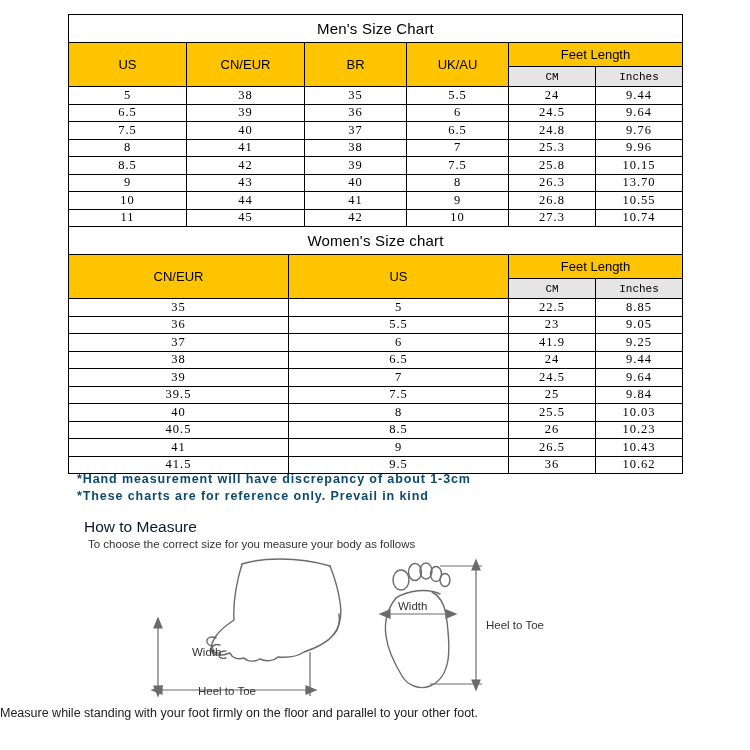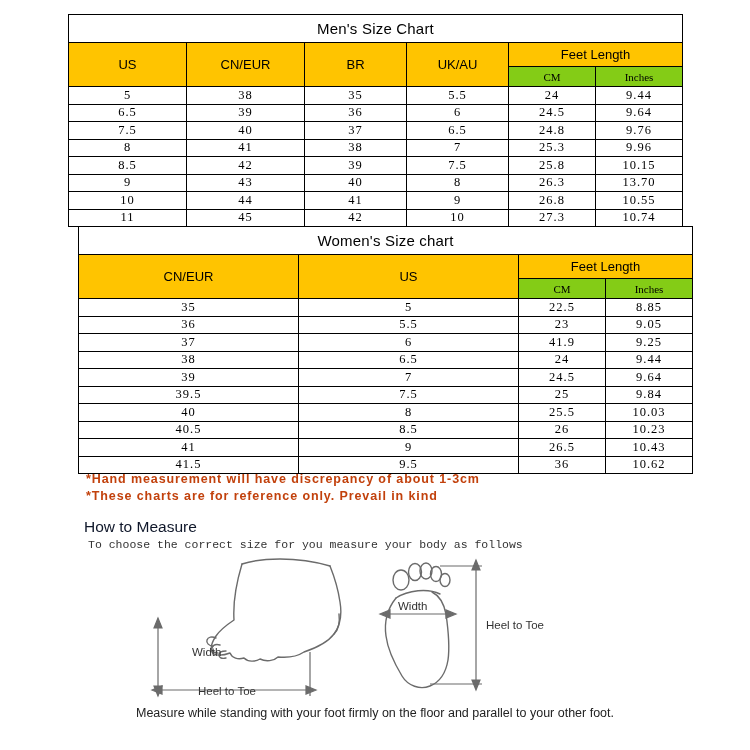--- a/index.html
+++ b/index.html
@@ -45,69 +45,69 @@
     letter-spacing: .2px;
   }
   .hdr td, .hdr th {
     background: #ffc400;
     font-family: "Liberation Sans", sans-serif;
     font-weight: bold;
     font-size: 13px;
     height: 24px;
   }
   .sub td {
-    background: #84cc16;
-    font-family: Liberation Serif, serif;
+    background: #e5e5e5;
+    font-family: Liberation Mono, monospace;
     font-weight: bold;
     font-size: 11px;
     height: 20px;
   }
   .body-row td {
     font-size: 12.5px;
     height: 17.5px;
     letter-spacing: 1px;
   }
 
   
   #womens-chart {
     position: absolute;
-    left: 78px; top: 226px;
+    left: 68px; top: 226px;
     width: 614px;
   }
 
   .notes {
     position: absolute;
-    left: 86px; top: 471px;
+    left: 77px; top: 471px;
     font-family: "Liberation Sans", sans-serif;
     font-weight: bold;
     font-size: 12.5px;
     letter-spacing: .9px;
     line-height: 17px;
-    color: #c2410c;
+    color: #0c4a6e;
   }
 
   .how-title {
     position: absolute;
     left: 84px; top: 518px;
     font-family: "Liberation Sans", sans-serif;
     font-size: 15.5px;
     color: #0f172a;
   }
   .how-sub {
     position: absolute;
     left: 88px; top: 538px;
-    font-family: Liberation Mono, monospace;
+    font-family: Liberation Sans, sans-serif;
     font-size: 11.5px;
     color: #333;
   }
   .footer-note {
     position: absolute;
     left: 0; top: 706px;
     width: 750px;
-    text-align: center;
+    text-align: left;
     font-family: "Liberation Sans", sans-serif;
     font-size: 12.5px;
     color: #222;
   }
   #diagram {
     position: absolute;
     left: 120px; top: 552px;
   }
 </style>
 </head>

